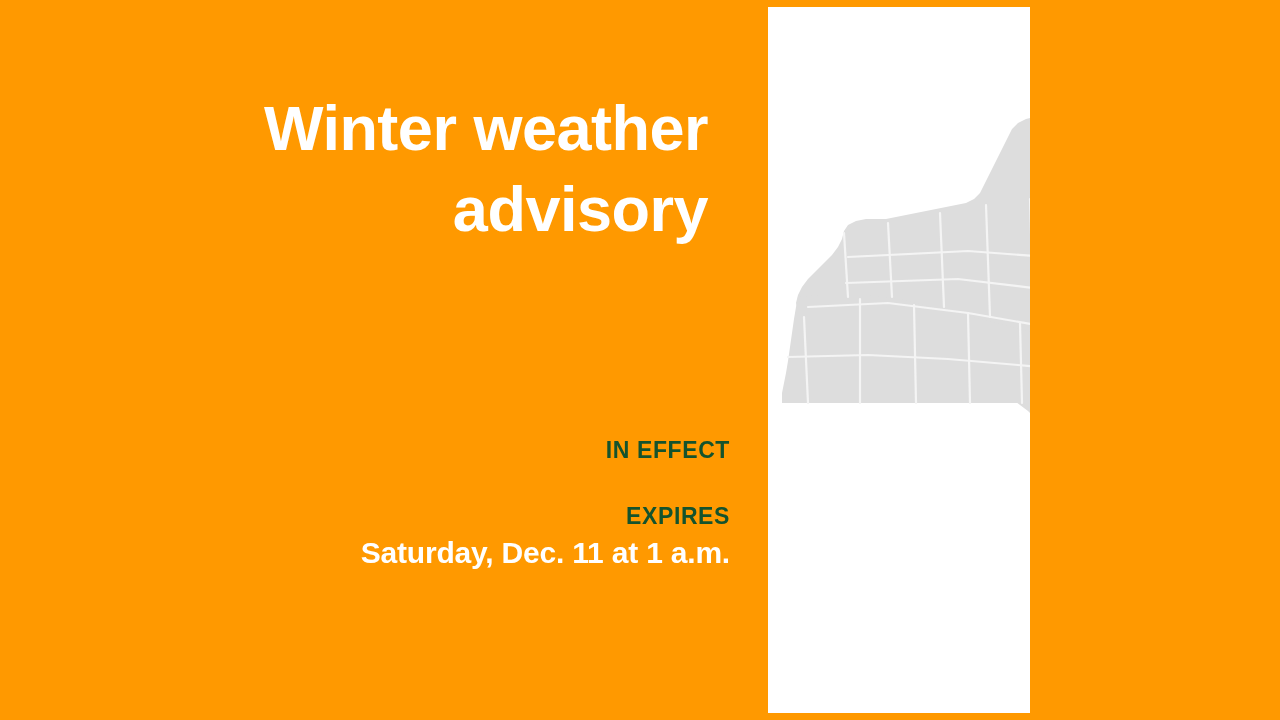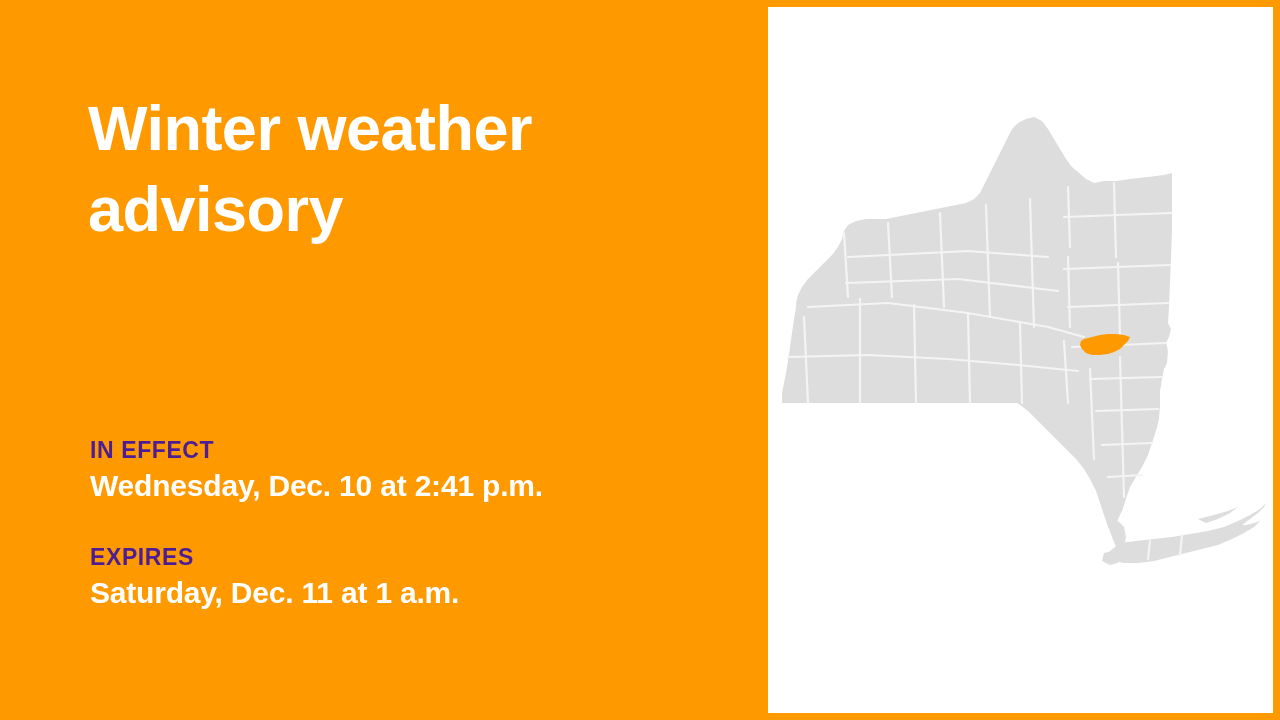--- a/index.html
+++ b/index.html
@@ -8,24 +8,25 @@
   }
   body {
     width: 1280px;
     height: 720px;
     overflow: hidden;
     font-family: "Liberation Sans", sans-serif;
     background: #ff9900;
   }
   .graphic {
     position: relative;
-    width: 1280px;
+    width: 1030px;
     height: 720px;
     background: #ff9900;
     overflow: hidden;
+    text-align: right;
   }
 
   
   .info-panel {
     position: absolute;
     left: 0;
     top: 0;
     width: 768px;
     height: 720px;
     box-sizing: border-box;
@@ -54,21 +55,21 @@
   .timing-group {
     margin-bottom: 40px;
   }
   .timing-group:last-child {
     margin-bottom: 8px;
   }
 
   .timing-label {
     font-size: 23px;
     font-weight: bold;
-    color: #4c1d95;
+    color: #14532d;
     letter-spacing: 0.6px;
     line-height: 1.15;
     margin: 0 0 5px 0;
   }
 
   .timing-value {
     font-size: 30px;
     font-weight: bold;
     color: #ffffff;
     line-height: 1.18;
@@ -111,21 +112,20 @@
 <div class="graphic">
 
   <div class="info-panel">
 
     <h1 class="alert-title">Winter weather advisory</h1>
 
     <div class="timing-block">
 
       <div class="timing-group">
         <p class="timing-label">IN EFFECT</p>
-        <p class="timing-value">Wednesday, Dec. 10 at 2:41 p.m.</p>
       </div>
 
       <div class="timing-group">
         <p class="timing-label">EXPIRES</p>
         <p class="timing-value">Saturday, Dec. 11 at 1 a.m.</p>
       </div>
 
     </div>
   </div>
 

